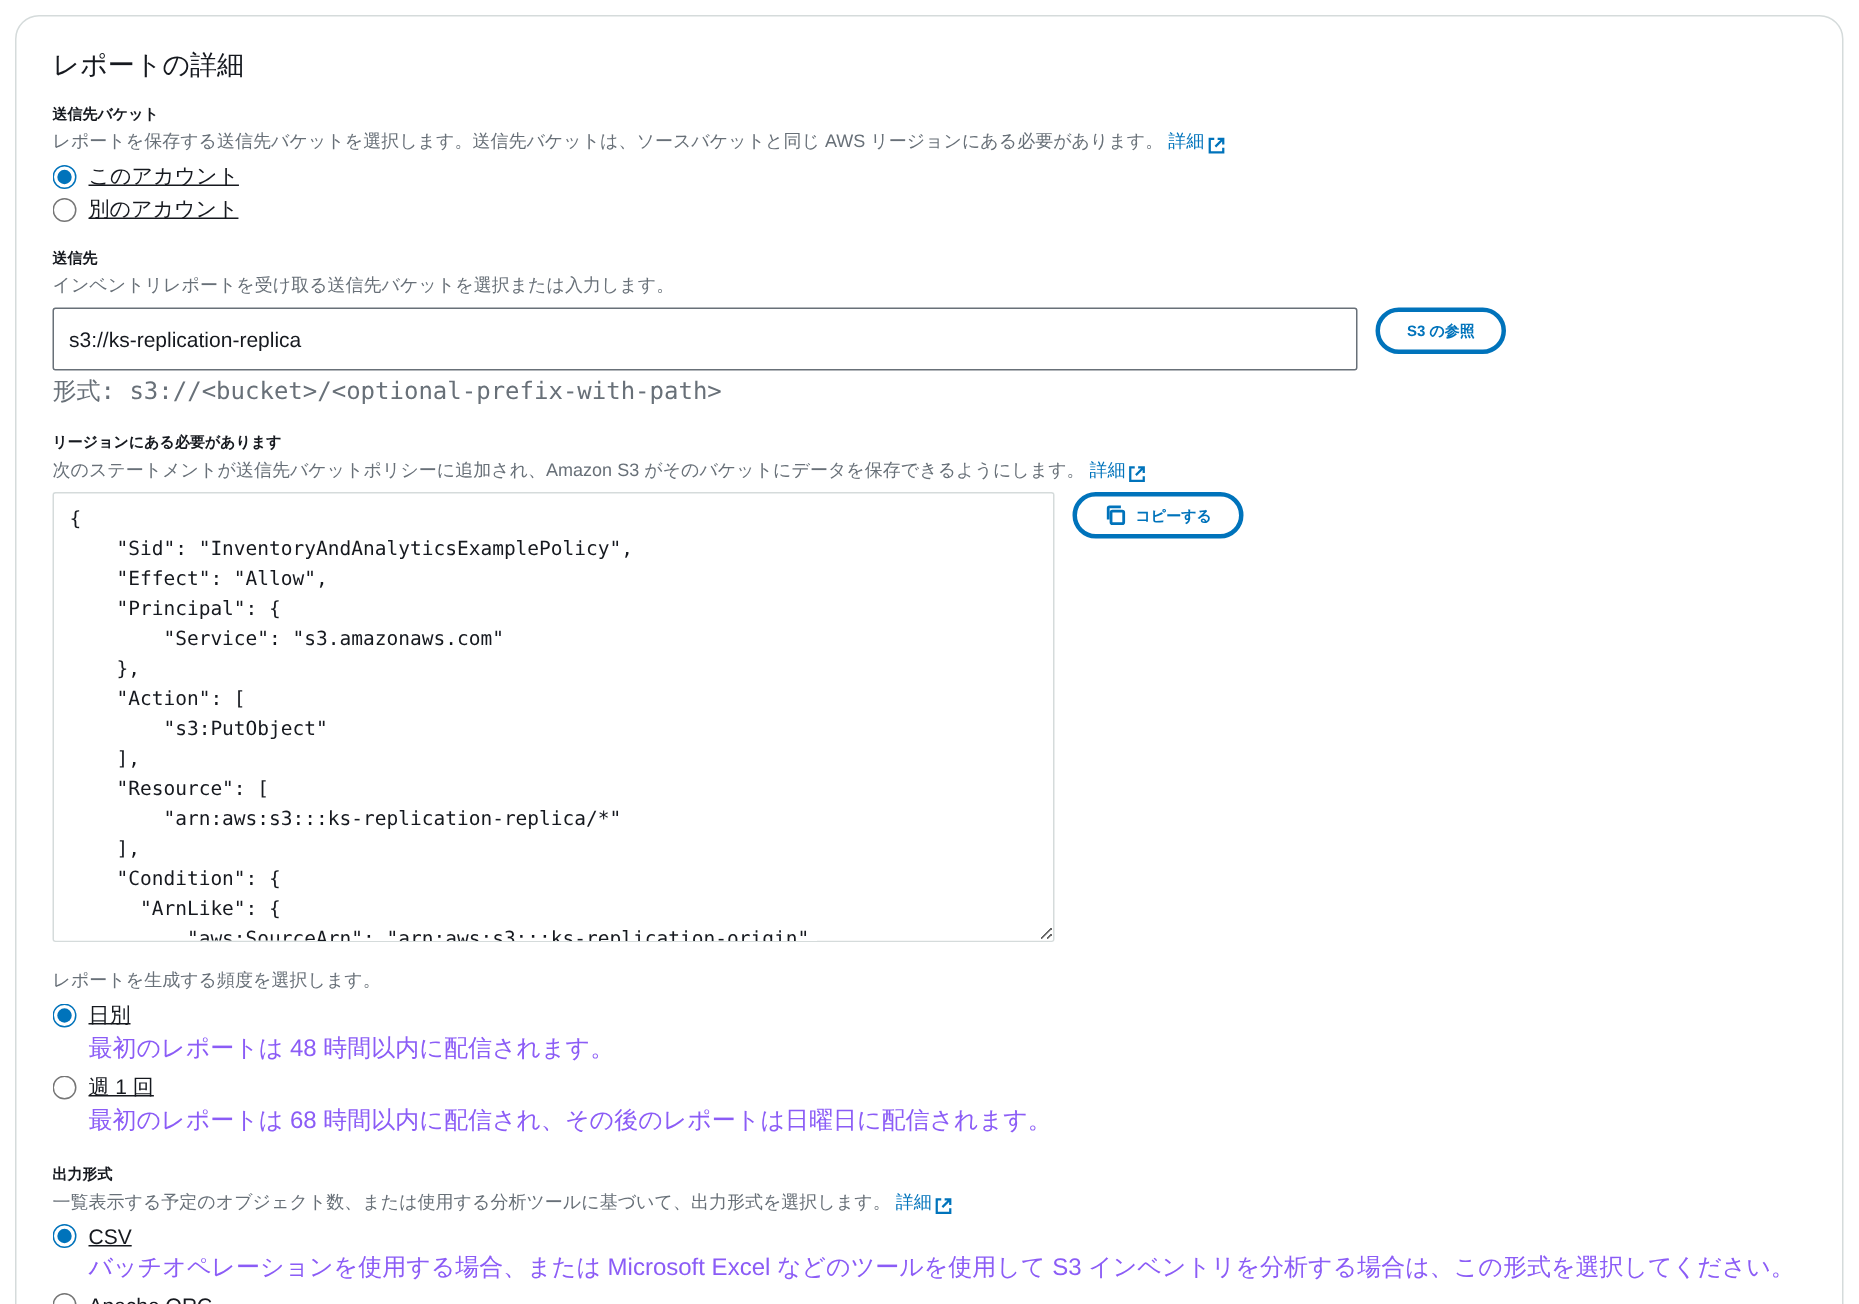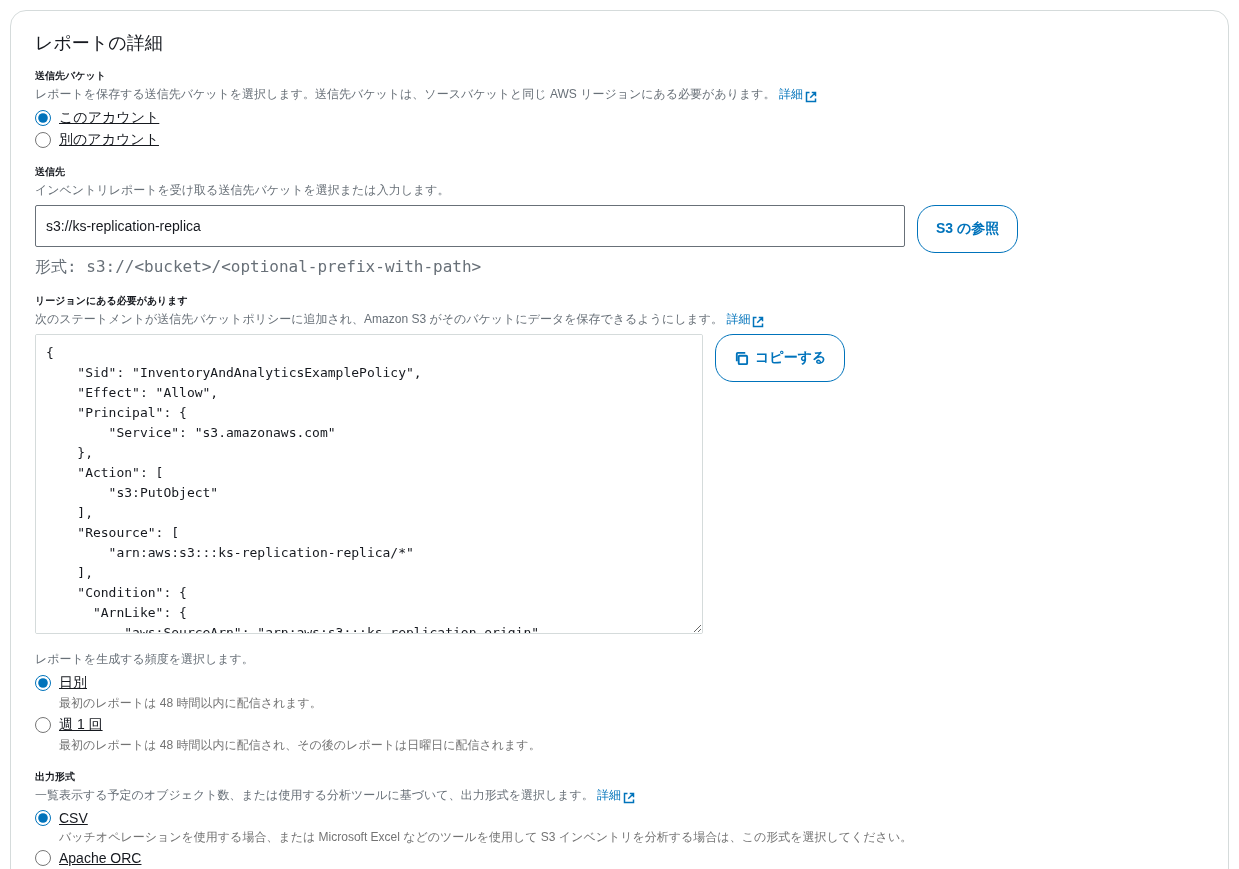--- a/index.html
+++ b/index.html
@@ -30,22 +30,22 @@
     color: #16191f;
     margin-bottom: 2px;
   }
   .field-hint {
     font-size: 12px;
     color: #687078;
     margin-bottom: 6px;
     line-height: 1.5;
   }
   .field-hint-sub {
-    font-size: 12px;
-    color: #737373;
+    font-size: 16px;
+    color: #8b5cf6;
     line-height: 1.5;
     margin-left: 24px;
     margin-top: -2px;
     margin-bottom: 4px;
   }
   .radio-row {
     display: flex;
     align-items: center;
     gap: 8px;
     margin: 4px 0;
@@ -85,28 +85,28 @@
     border-radius: 2px;
     font-size: 14px;
     color: #16191f;
     height: 20px;
   }
   .btn {
     display: inline-flex;
     align-items: center;
     gap: 6px;
     padding: 5px 18px;
-    border: 1px solid #8b5cf6;
+    border: 3px solid #8b5cf6;
     border-radius: 18px;
     background: #fff;
     color: #545b64;
     font-weight: 700;
-    font-size: 14px;
+    font-size: 10px;
     cursor: pointer;
-    height: 48px;
+    height: 31px;
     white-space: nowrap;
   }
   .btn.blue {
     border-color: #0073bb;
     color: #0073bb;
   }
   .format-hint {
     font-size: 16px;
     color: #687078;
     margin-top: 4px;
@@ -225,21 +225,21 @@
     <div class="field-hint">レポートを生成する頻度を選択します。</div>
     <label class="radio-row">
       <input type="radio" name="freq" checked="" style="">
       <span>日別</span>
     </label>
     <div class="field-hint-sub">最初のレポートは 48 時間以内に配信されます。</div>
     <label class="radio-row">
       <input type="radio" name="freq" style="">
       <span>週 1 回</span>
     </label>
-    <div class="field-hint-sub">最初のレポートは 48 時間以内に配信され、その後のレポートは日曜日に配信されます。</div>
+    <div class="field-hint-sub">最初のレポートは 68 時間以内に配信され、その後のレポートは日曜日に配信されます。</div>
   </div>
 
   <div class="field-block">
     <div class="field-label">出力形式</div>
     <div class="field-hint">
       <span>一覧表示する予定のオブジェクト数、または使用する分析ツールに基づいて、出力形式を選択します。</span>
       <a class="link">
         <span>詳細</span>
         <svg class="external-icon" viewBox="0 0 16 16">
             <path d="M6 2H2v12h12v-4M9 2h5v5M14 2L7 9"></path>

